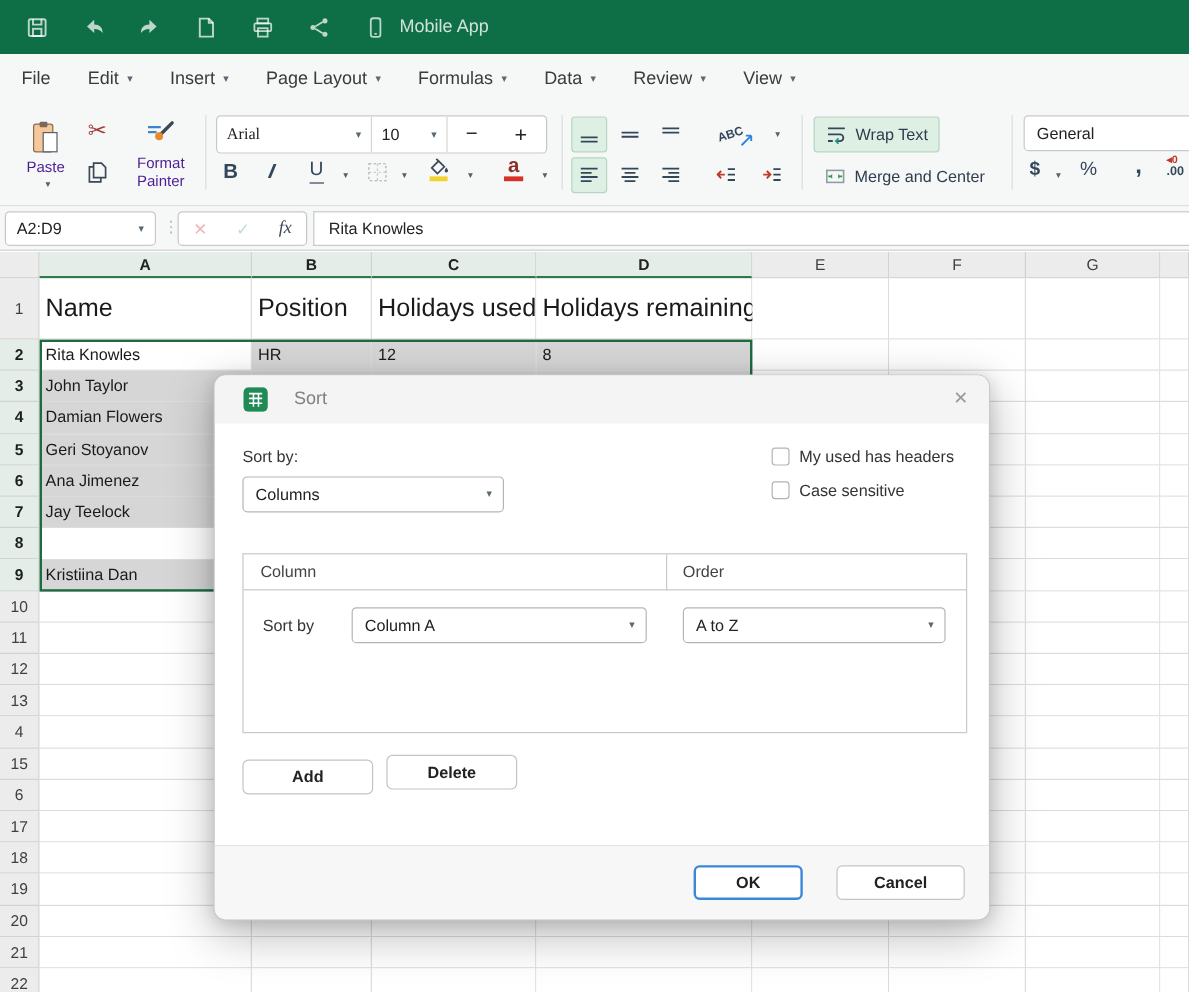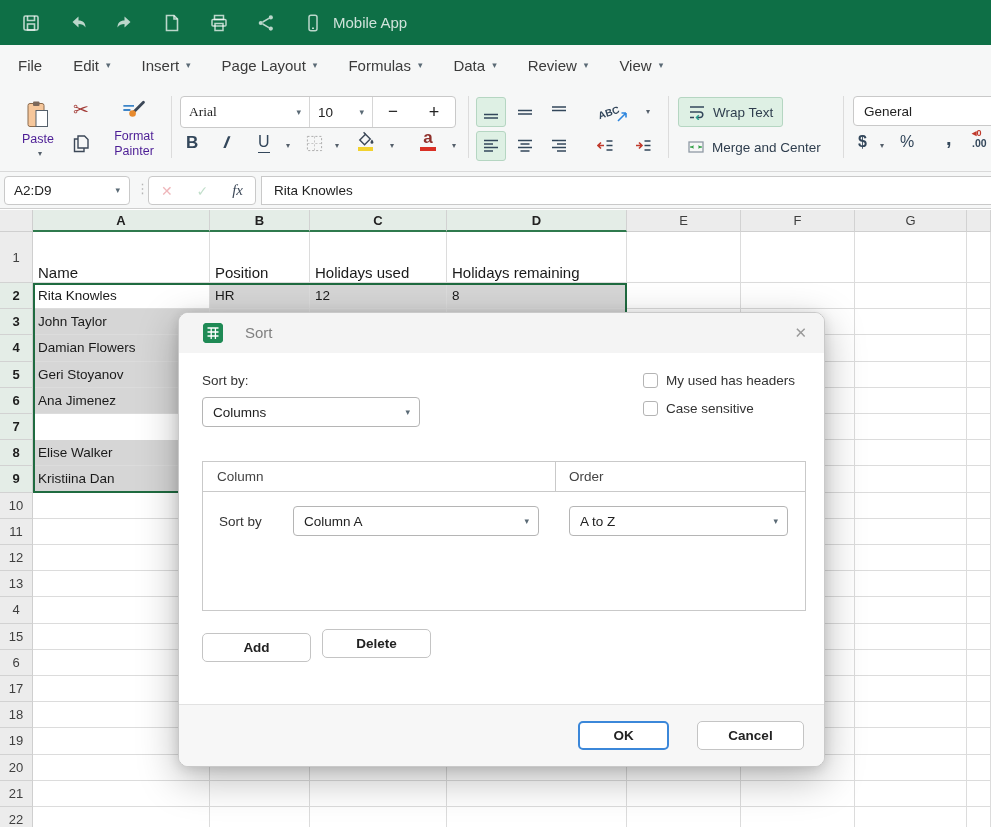--- a/index.html
+++ b/index.html
@@ -52,21 +52,21 @@
   .corner{position:absolute;left:0;top:210px;width:33px;height:22px;background:#ececec;border-right:1px solid #cfcfcf;border-bottom:1px solid #cfcfcf;box-sizing:border-box;}
   .col-h{position:absolute;top:210px;height:22px;background:#ececec;border-right:1px solid #d2d2d2;border-bottom:1px solid #cfcfcf;
          box-sizing:border-box;display:flex;align-items:center;justify-content:center;font-size:13px;color:#3f3f3f;cursor:pointer;}
   .col-h.sel{background:#e4ede7;border-bottom:2px solid #2f7a4d;font-weight:bold;color:#222;}
   .row-h{position:absolute;left:0;width:33px;background:#ececec;border-right:1px solid #cfcfcf;border-bottom:1px solid #d2d2d2;
          box-sizing:border-box;display:flex;align-items:center;justify-content:center;font-size:13px;color:#3f3f3f;cursor:pointer;}
   .row-h.sel{background:#e4ede7;font-weight:bold;color:#1e1e1e;}
   .cell{position:absolute;background:#fff;border-right:1px solid #dcdcdc;border-bottom:1px solid #dcdcdc;box-sizing:border-box;
         display:flex;align-items:center;padding-left:5px;font-size:13.5px;color:#1a1a1a;white-space:nowrap;cursor:cell;overflow:visible;}
   .cell.range{background:#d6d6d6;}
-  .cell.hdrcell{font-size:15px;align-items:flex-end;padding-bottom:1px;}
+  .cell.hdrcell{font-size:21px;align-items:flex-end;padding-bottom:13px;}
   .sel-outline{position:absolute;border:2px solid #1f6b40;box-sizing:border-box;pointer-events:none;z-index:3;}
   
   .dialog{left:178px;top:312px;width:647px;height:455px;background:#fff;border:1px solid #c9c9c9;border-radius:10px;
           box-shadow:0 12px 40px rgba(0,0,0,.28),0 2px 12px rgba(0,0,0,.12);z-index:10;box-sizing:border-box;}
   .dlg-header{position:absolute;left:0;top:0;right:0;height:40px;background:#f4f4f4;border-radius:9px 9px 0 0;}
   .dlg-appicon{position:absolute;left:24px;top:10px;width:20px;height:20px;border-radius:4px;background:#1f8a55;}
   .dlg-title{position:absolute;left:66px;top:0;height:40px;line-height:40px;font-size:15px;color:#808080;}
   .dlg-close{position:absolute;right:17px;top:0;height:40px;line-height:40px;font-size:15px;color:#9a9a9a;cursor:pointer;}
   .dlg-label{position:absolute;font-size:13.5px;color:#333;}
   .dd{position:absolute;height:30px;background:#fff;border:1px solid #b5b5b5;border-radius:4px;box-sizing:border-box;
@@ -147,29 +147,29 @@
       <div class="row-h sel" style="top: 387.8px; height: 26.2px;">6</div>
       <div class="cell range" style="left: 33px; top: 387.8px; width: 177px; height: 26.2px;">Ana Jimenez</div>
       <div class="cell range" style="left: 210px; top: 387.8px; width: 100px; height: 26.2px;"></div>
       <div class="cell range" style="left: 310px; top: 387.8px; width: 137px; height: 26.2px;"></div>
       <div class="cell range" style="left: 447px; top: 387.8px; width: 180px; height: 26.2px;"></div>
       <div class="cell" style="left: 627px; top: 387.8px; width: 114px; height: 26.2px;"></div>
       <div class="cell" style="left: 741px; top: 387.8px; width: 114px; height: 26.2px;"></div>
       <div class="cell" style="left: 855px; top: 387.8px; width: 112px; height: 26.2px;"></div>
       <div class="cell" style="left: 967px; top: 387.8px; width: 24px; height: 26.2px;"></div>
       <div class="row-h sel" style="top: 414px; height: 26.2px;">7</div>
+      <div class="cell range" style="left: 33px; top: 414px; width: 177px; height: 26.2px;">Jay Teelock</div>
       <div class="cell range" style="left: 210px; top: 414px; width: 100px; height: 26.2px;"></div>
       <div class="cell range" style="left: 310px; top: 414px; width: 137px; height: 26.2px;"></div>
       <div class="cell range" style="left: 447px; top: 414px; width: 180px; height: 26.2px;"></div>
       <div class="cell" style="left: 627px; top: 414px; width: 114px; height: 26.2px;"></div>
       <div class="cell" style="left: 741px; top: 414px; width: 114px; height: 26.2px;"></div>
       <div class="cell" style="left: 855px; top: 414px; width: 112px; height: 26.2px;"></div>
       <div class="cell" style="left: 967px; top: 414px; width: 24px; height: 26.2px;"></div>
       <div class="row-h sel" style="top: 440.2px; height: 26.2px;">8</div>
-      <div class="cell range" style="left: 33px; top: 440.2px; width: 177px; height: 26.2px;">Elise Walker</div>
       <div class="cell range" style="left: 210px; top: 440.2px; width: 100px; height: 26.2px;"></div>
       <div class="cell range" style="left: 310px; top: 440.2px; width: 137px; height: 26.2px;"></div>
       <div class="cell range" style="left: 447px; top: 440.2px; width: 180px; height: 26.2px;"></div>
       <div class="cell" style="left: 627px; top: 440.2px; width: 114px; height: 26.2px;"></div>
       <div class="cell" style="left: 741px; top: 440.2px; width: 114px; height: 26.2px;"></div>
       <div class="cell" style="left: 855px; top: 440.2px; width: 112px; height: 26.2px;"></div>
       <div class="cell" style="left: 967px; top: 440.2px; width: 24px; height: 26.2px;"></div>
       <div class="row-h sel" style="top: 466.4px; height: 26.2px;">9</div>
       <div class="cell range" style="left: 33px; top: 466.4px; width: 177px; height: 26.2px;">Kristiina Dan</div>
       <div class="cell range" style="left: 210px; top: 466.4px; width: 100px; height: 26.2px;"></div>

